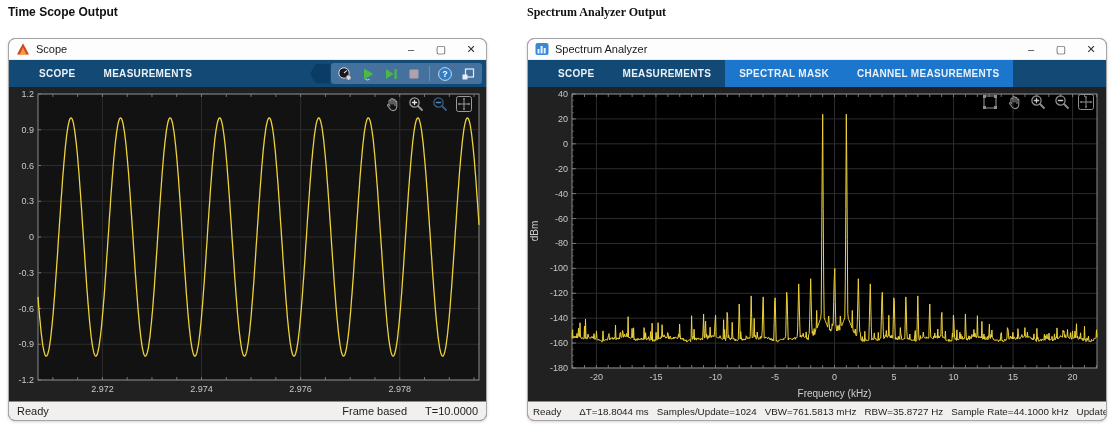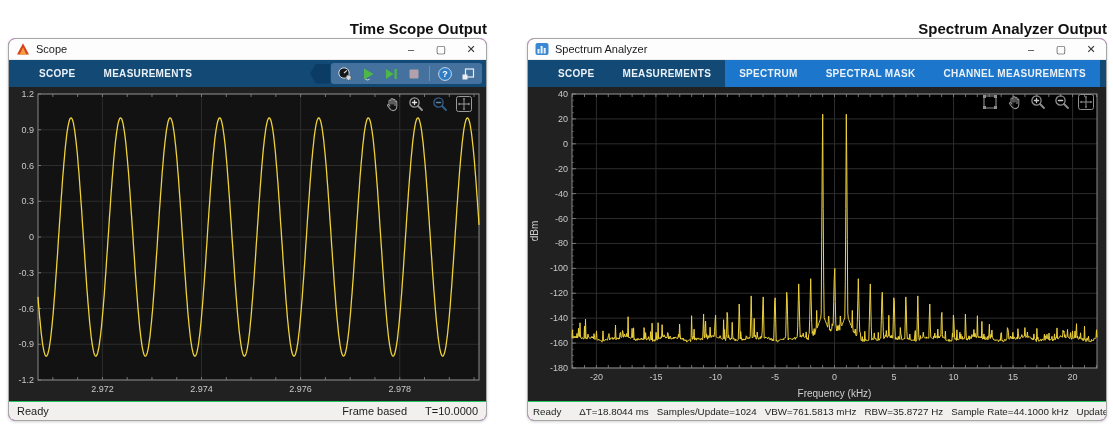--- a/index.html
+++ b/index.html
@@ -1,21 +1,21 @@
 <!DOCTYPE html>
 <html><head>
 <meta charset="utf-8">
 <style>
   html,body{margin:0;padding:0;background:#ffffff;}
   *{box-sizing:border-box;}
   .stage{position:relative;width:1113px;height:429px;background:#ffffff;overflow:hidden;
          font-family:"Liberation Sans",sans-serif;}
-  .heading{position:absolute;top:20px;text-align:right;font-size:15px;font-weight:bold;color:#111;}
+  .heading{position:absolute;top:5px;text-align:left;font-size:12px;font-weight:bold;color:#111;}
   .heading.left{left:8px;width:479px;}
-  .heading.right{left:527px;width:580px;}
+  .heading.right{left:527px;width:580px;font-family:Liberation Serif, serif;}
 
   .window{position:absolute;top:38px;height:383px;border:1px solid #a6a6a6;border-radius:7px;
           overflow:hidden;background:#a21caf;display:flex;flex-direction:column;
           box-shadow:0 1px 3px rgba(0,0,0,.18);}
   .window.scope{left:8px;width:479px;}
   .window.spectrum{left:527px;width:580px;}
 
   .titlebar{height:21px;flex:0 0 21px;background:#fdfdfd;display:flex;align-items:center;
             padding-left:7px;border-bottom:1px solid #ececec;}
   .titlebar .app-icon{width:14px;height:14px;margin-right:6px;flex:0 0 auto;}
@@ -259,21 +259,20 @@
         <span class="win-btn">▢</span>
         <span class="win-btn">✕</span>
       </div>
     </div>
 
     <div class="toolstrip">
       <div class="tabs-lead"></div>
       <div class="tab">SCOPE</div>
       <div class="tab">MEASUREMENTS</div>
       <div class="ctx-group">
-        <div class="tab">SPECTRUM</div>
         <div class="tab">SPECTRAL MASK</div>
         <div class="tab">CHANNEL MEASUREMENTS</div>
       </div>
 
     </div>
 
     <div class="plotwrap">
       <svg class="chart" id="spectrum-chart" width="578" height="314">
           <rect x="0" y="0" width="578" height="314" fill="#212121"></rect>
           <rect x="44" y="7" width="525" height="274" fill="#000000"></rect>

